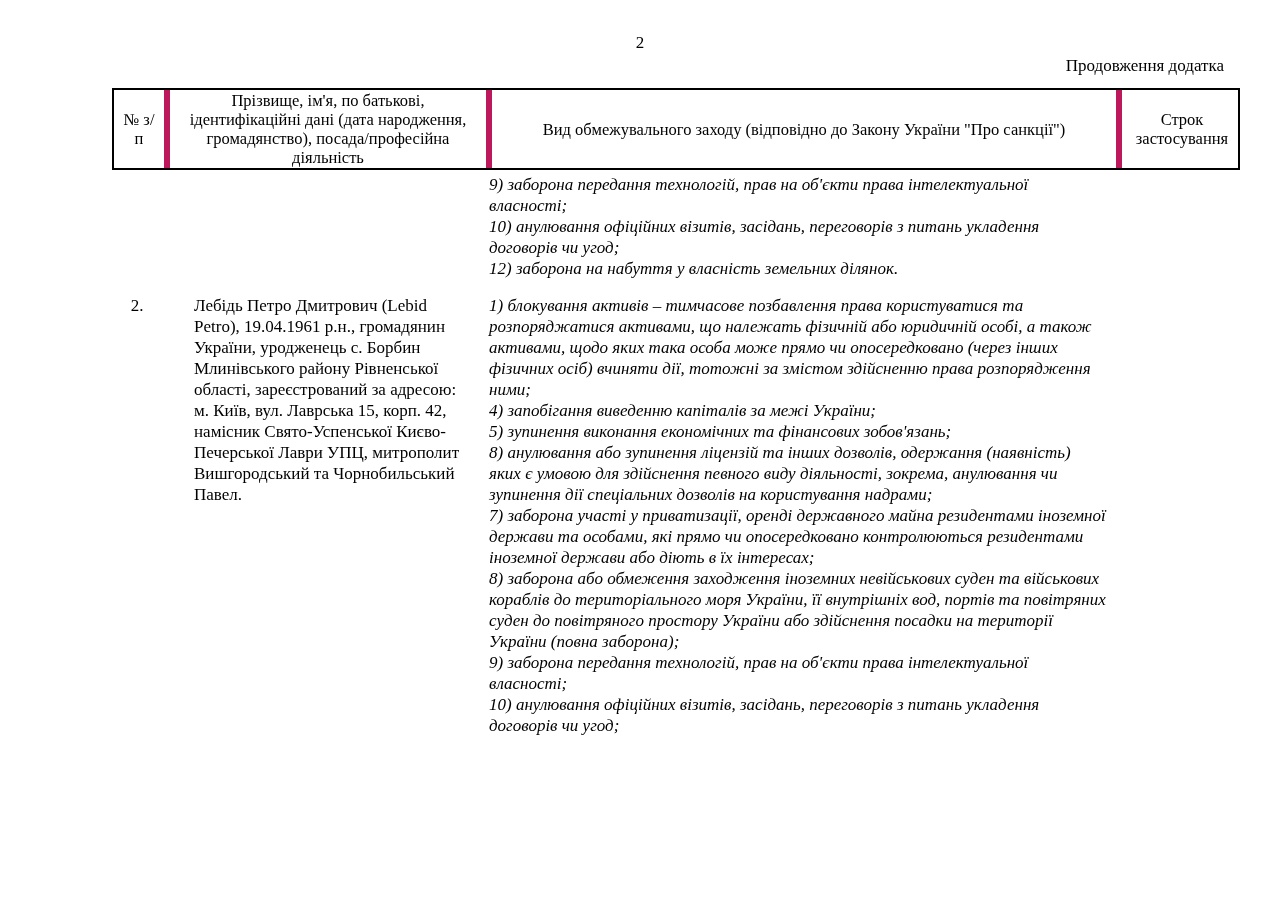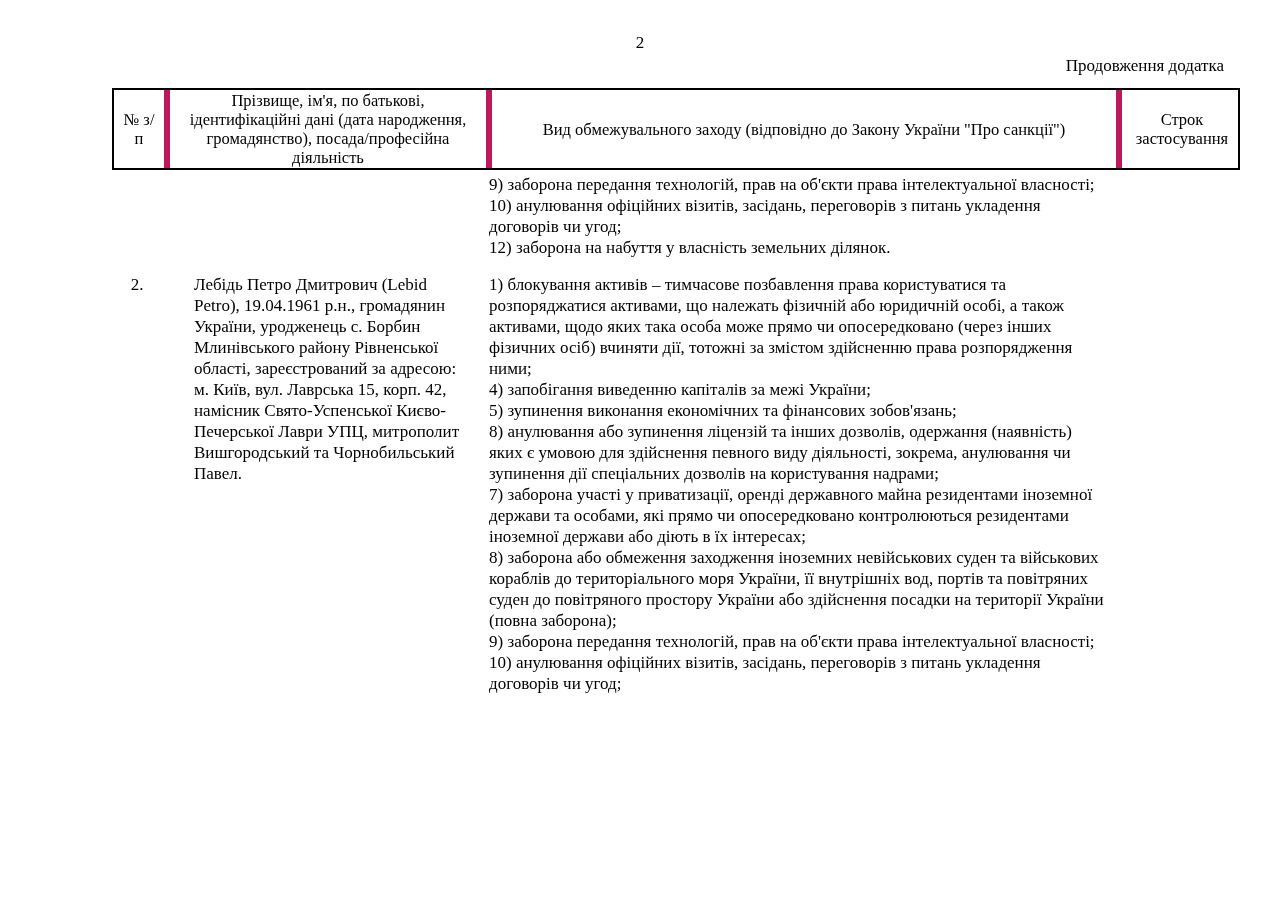--- a/index.html
+++ b/index.html
@@ -56,21 +56,21 @@
     display: grid;
     grid-template-columns: 50px 322px 630px 126px;
   }
   .row-continuation { margin-top: 4px; }
   .row-person { margin-top: 16px; }
   .cell { font-size: 17px; line-height: 21px; }
   .cell-num { text-align: center; padding-top: 0; }
   .cell-person { padding: 0 10px 0 6px; margin-left: 26px; }
   .cell-measures { padding: 0 8px 0 5px; }
   .cell-term { text-align: center; }
-  .cell-measures div { margin: 0; }
+  .cell-measures div { margin: 0; font-style: italic; }
 </style>
 </head>
 <body>
 
 <div class="page">
 
   <div class="page-number">2</div>
 
   <div class="continuation">Продовження додатка</div>
 

